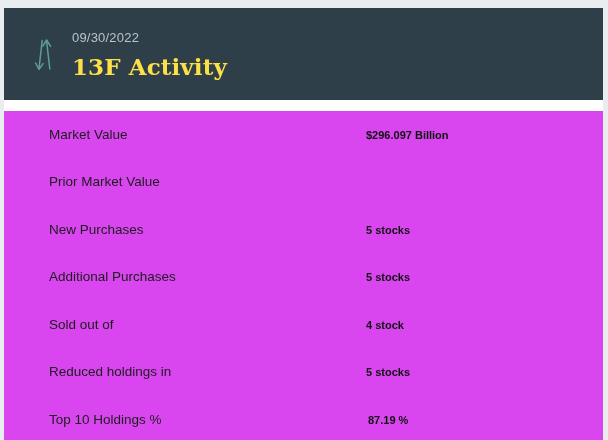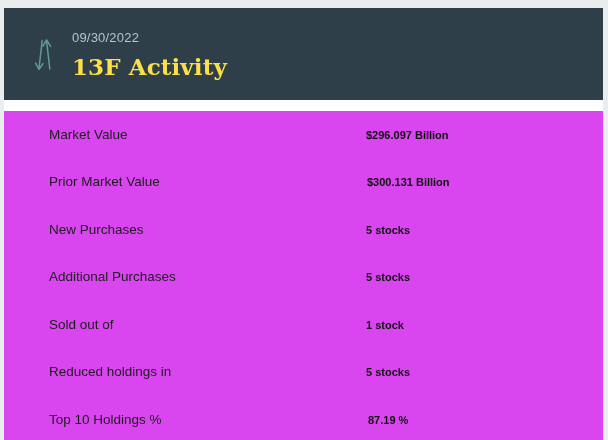--- a/index.html
+++ b/index.html
@@ -155,36 +155,35 @@
 
   <div class="card-body">
 
     <div class="stat-row">
       <span class="stat-label">Market Value</span>
       <span class="stat-value">$296.097 Billion</span>
     </div>
 
     <div class="stat-row">
       <span class="stat-label">Prior Market Value</span>
-      <span class="stat-value indent-2">$300.131 Billion</span>
     </div>
 
     <div class="stat-row">
       <span class="stat-label">New Purchases</span>
       <span class="stat-value">5 stocks</span>
     </div>
 
     <div class="stat-row">
       <span class="stat-label">Additional Purchases</span>
       <span class="stat-value">5 stocks</span>
     </div>
 
     <div class="stat-row">
       <span class="stat-label">Sold out of</span>
-      <span class="stat-value">1 stock</span>
+      <span class="stat-value">4 stock</span>
     </div>
 
     <div class="stat-row">
       <span class="stat-label">Reduced holdings in</span>
       <span class="stat-value">5 stocks</span>
     </div>
 
     <div class="stat-row">
       <span class="stat-label">Top 10 Holdings %</span>
       <span class="stat-value indent-1">87.19 %</span>

